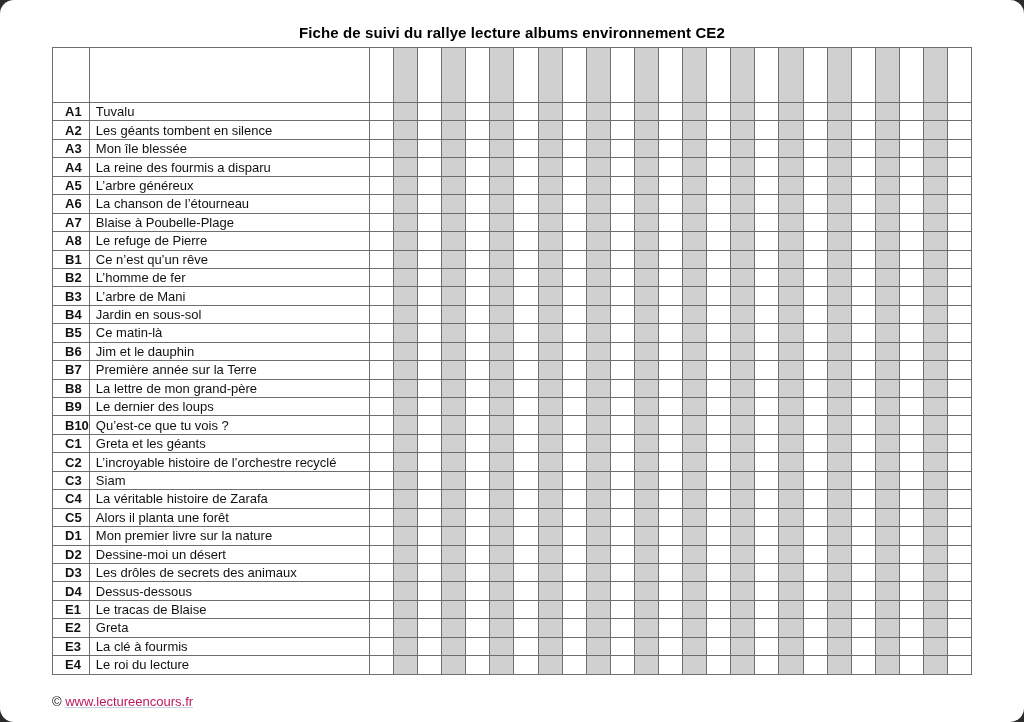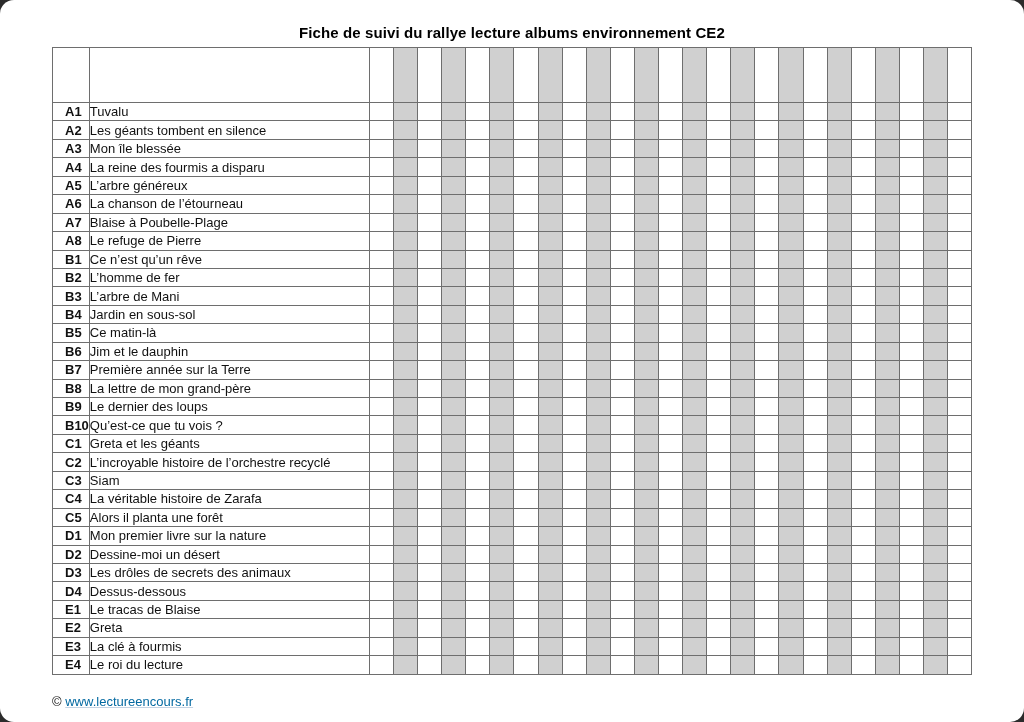--- a/index.html
+++ b/index.html
@@ -31,28 +31,28 @@
       border: 1px solid #6e6e6e;
       padding: 0;
       height: 17.45px;
       font-size: 13px;
       color: #111;
       overflow: hidden;
       white-space: nowrap;
     }
     table.grid tr.head td { height: 54px; }
     table.grid td.code { width: 36px; font-weight: bold; padding-left: 12px; box-sizing: border-box; }
-    table.grid td.name { width: 280px; box-sizing: border-box; margin-left: 34px; }
+    table.grid td.name { width: 280px; padding-left: 6px; box-sizing: border-box; margin-left: 34px; }
     table.grid td.chk { width: 23.1px; }
     table.grid td.chk.g { background: #d0d0d0; }
     .footer {
       position: absolute; left: 52px; top: 694px;
       font-size: 13px; color: #111;
     }
-    .footer a { color: #0369a1; text-decoration: underline; text-decoration-color: #c4d3e3; }
+    .footer a { color: #be185d; text-decoration: underline; text-decoration-color: #c4d3e3; }
   </style>
 </head>
 <body>
 
 <div class="page">
   <div class="title">Fiche de suivi du rallye lecture albums environnement CE2</div>
 
   <table class="grid">
     <tbody id="grid-body">
         <tr class="head">

